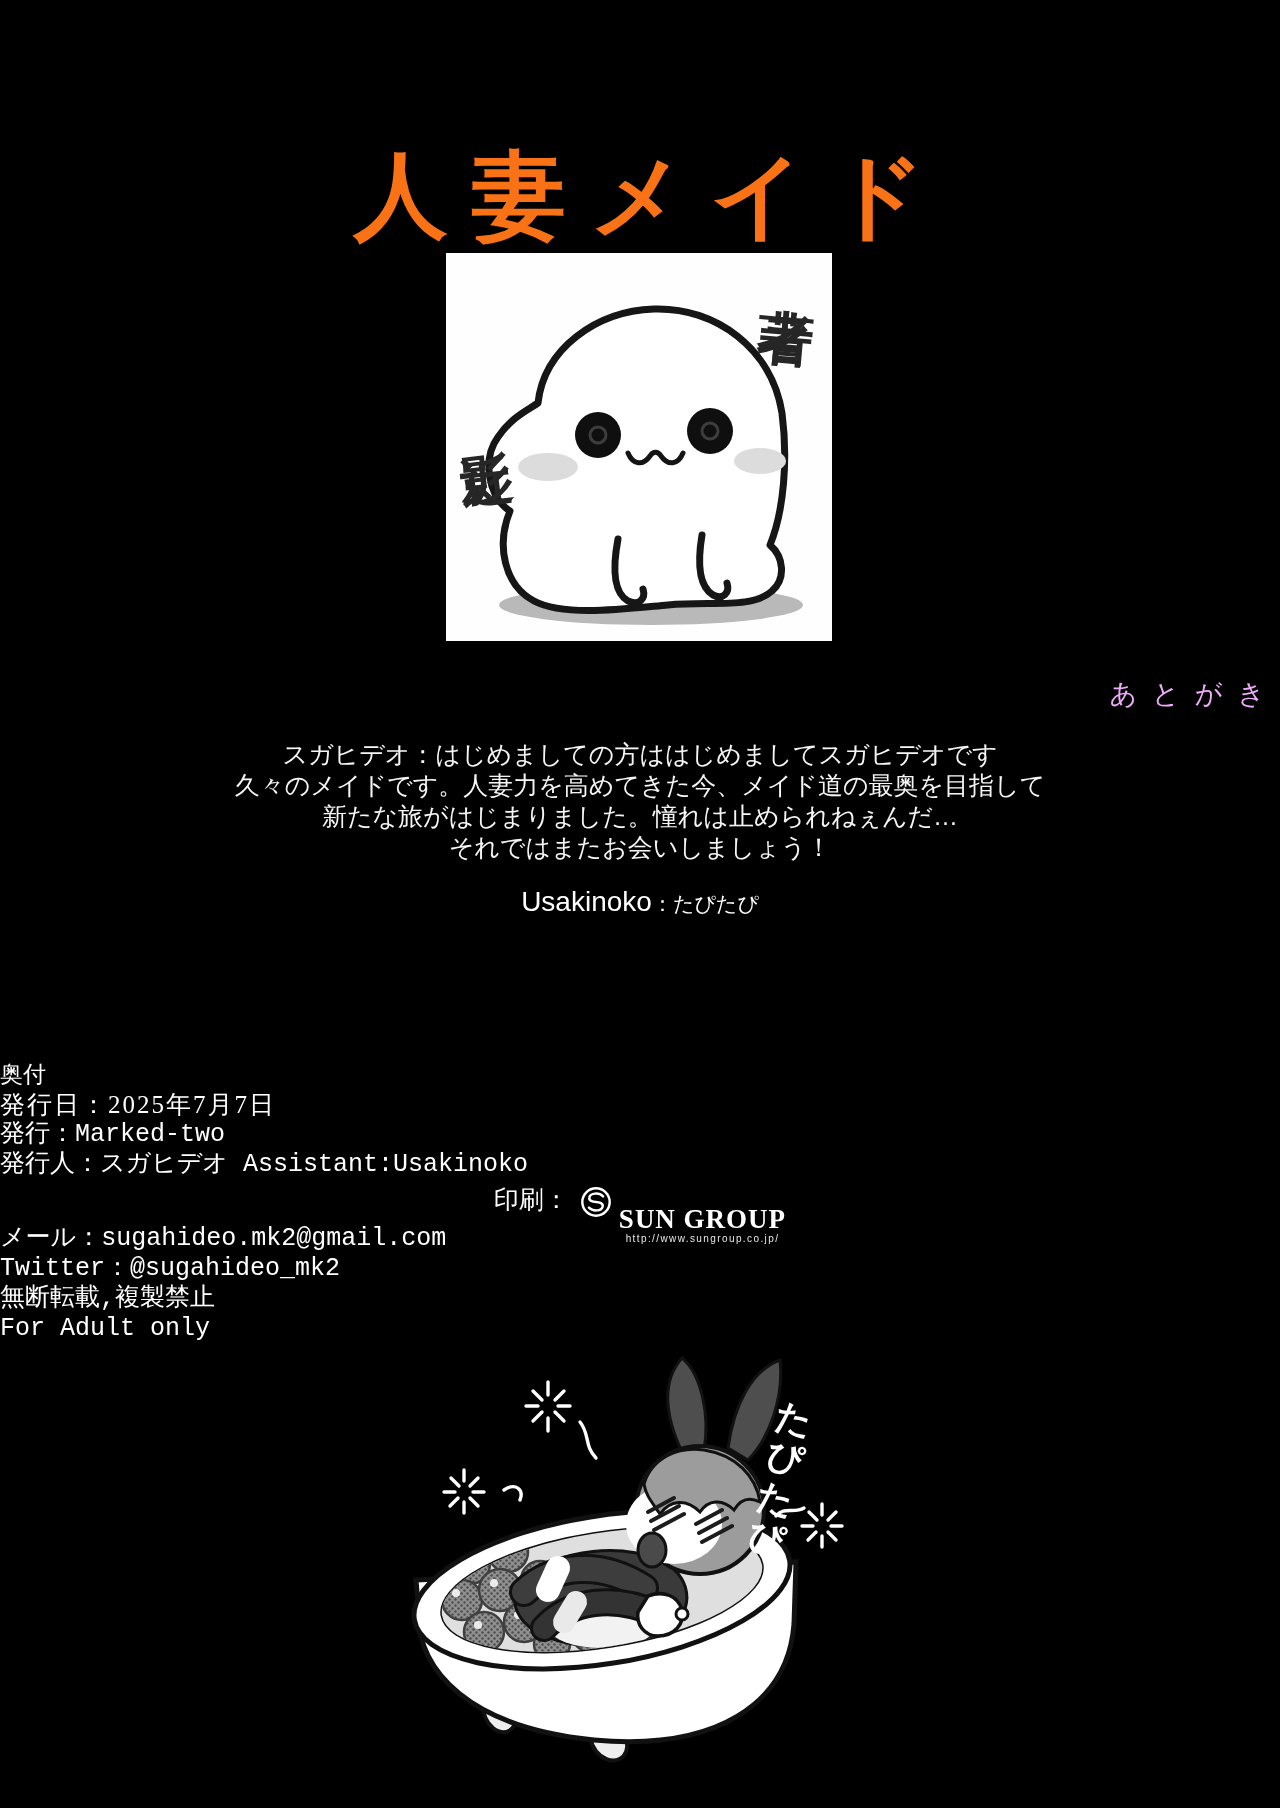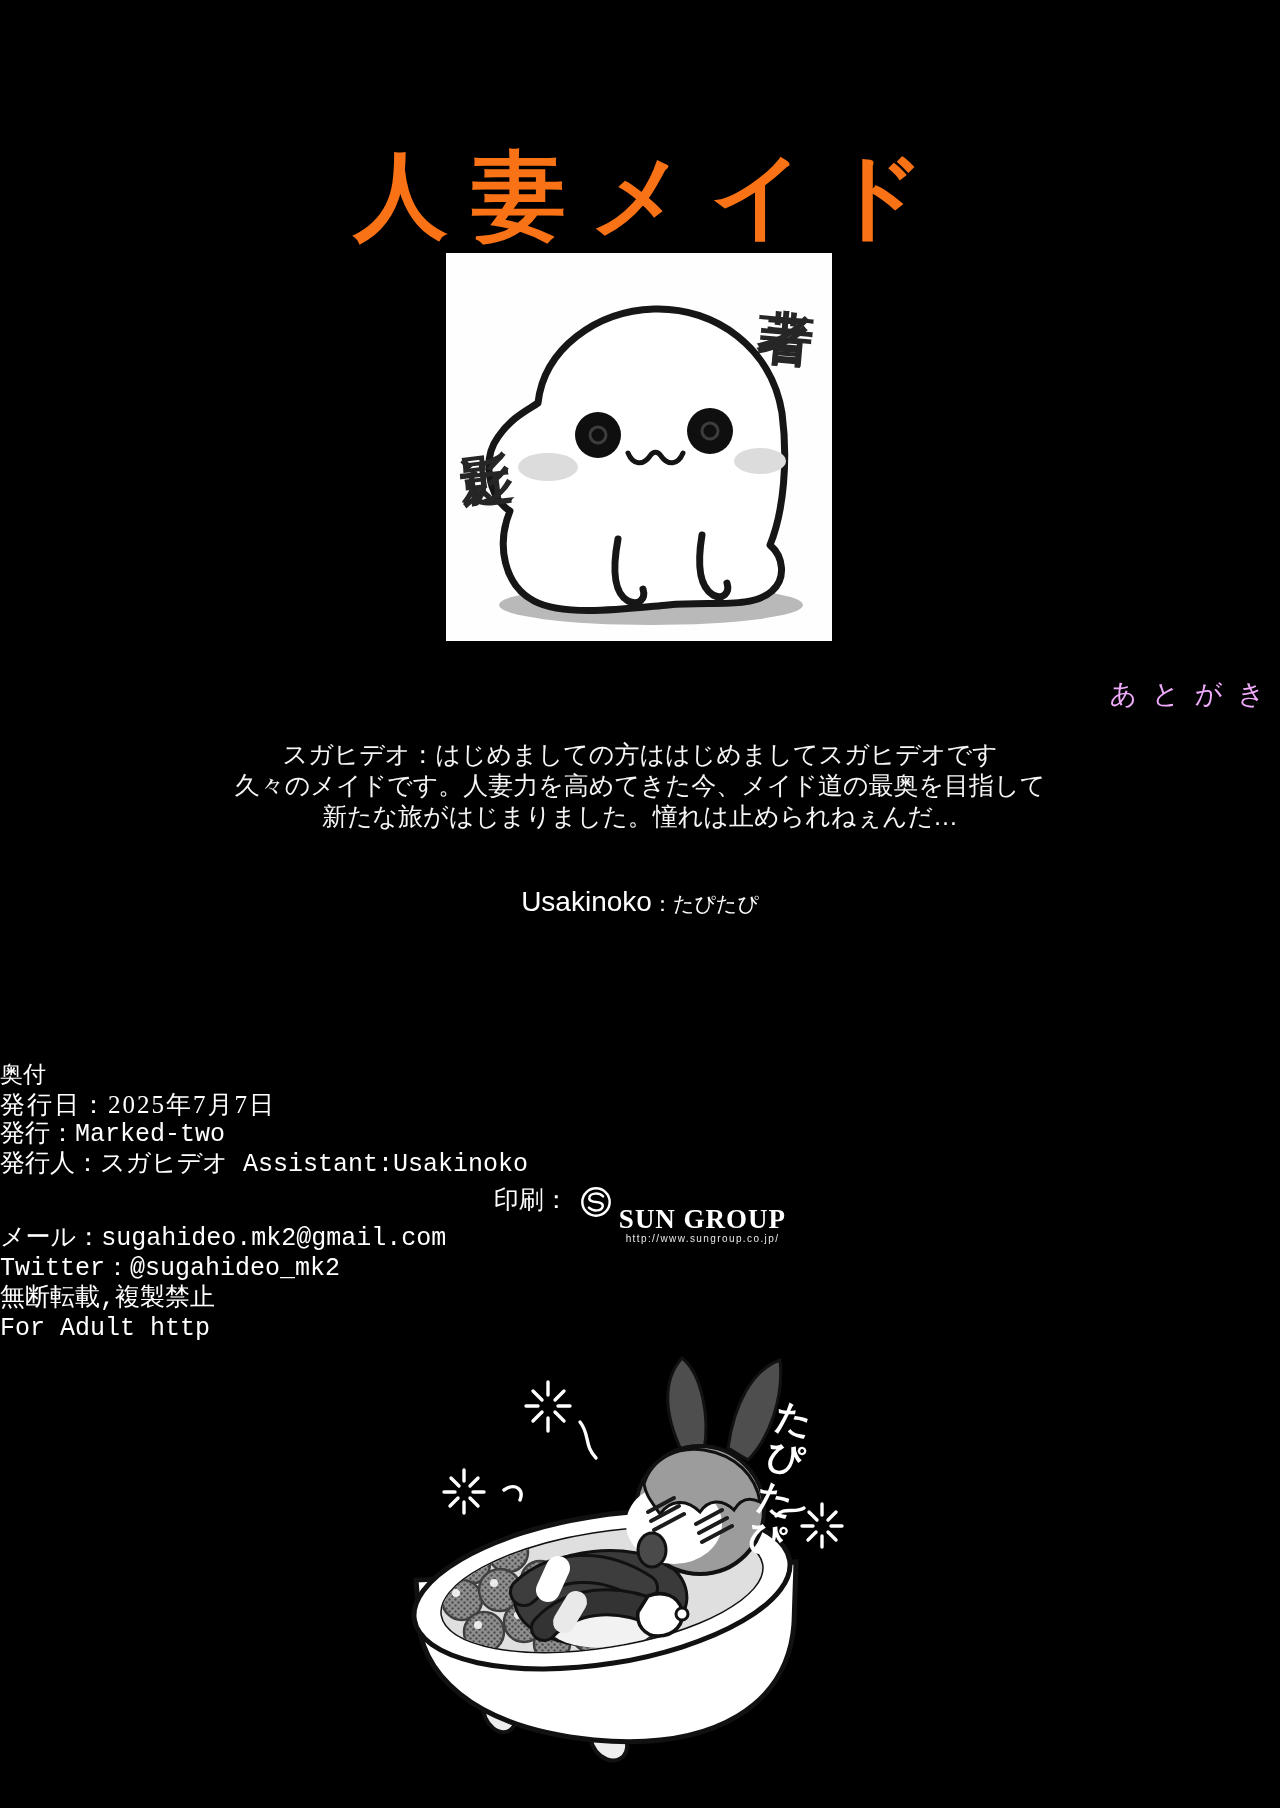--- a/index.html
+++ b/index.html
@@ -95,20 +95,21 @@
   <div class="cap cap-author">著者</div>
   <div class="cap cap-recent">近影</div>
 </div>
 
 <div class="atogaki-heading">あとがき</div>
 
 <div class="atogaki-body">
   <div>スガヒデオ：はじめましての方ははじめましてスガヒデオです</div>
   <div>久々のメイドです。人妻力を高めてきた今、メイド道の最奥を目指して</div>
   <div>新たな旅がはじまりました。憧れは止められねぇんだ…</div>
+  <div>それではまたお会いしましょう！</div>
 </div>
 
 <div class="credit-line">
   <span class="credit-name">Usakinoko</span><span class="credit-sep">：</span><span class="credit-comment">たぴたぴ</span>
 </div>
 
 <div class="colophon">
   <div class="c-heading">奥付</div>
   <div class="c-date">発行日：2025年7月7日</div>
   <div>発行：Marked-two</div>
@@ -122,21 +123,21 @@
       </svg>
       <span class="sun-col">
         <span class="sun-name">SUN GROUP</span>
         <span class="sun-url">http://www.sungroup.co.jp/</span>
       </span>
     </span>
   </div>
   <div>メール：sugahideo.mk2@gmail.com</div>
   <div>Twitter：@sugahideo_mk2</div>
   <div>無断転載,複製禁止</div>
-  <div>For Adult http</div>
+  <div>For Adult only</div>
 </div>
 
 <div class="bath-illo">
   <svg viewBox="0 0 560 456" aria-hidden="true">
     <defs>
       <clipPath id="tubClip">
         <ellipse cx="250" cy="238" rx="162" ry="57" transform="rotate(-9 250 238)"></ellipse>
       </clipPath>
       <pattern id="tone" width="6" height="6" patternUnits="userSpaceOnUse">
         <rect width="6" height="6" fill="#8f8f8f"></rect>

